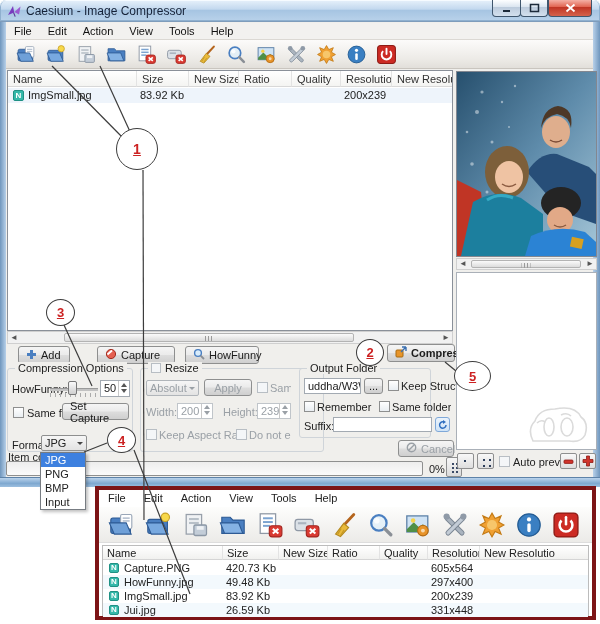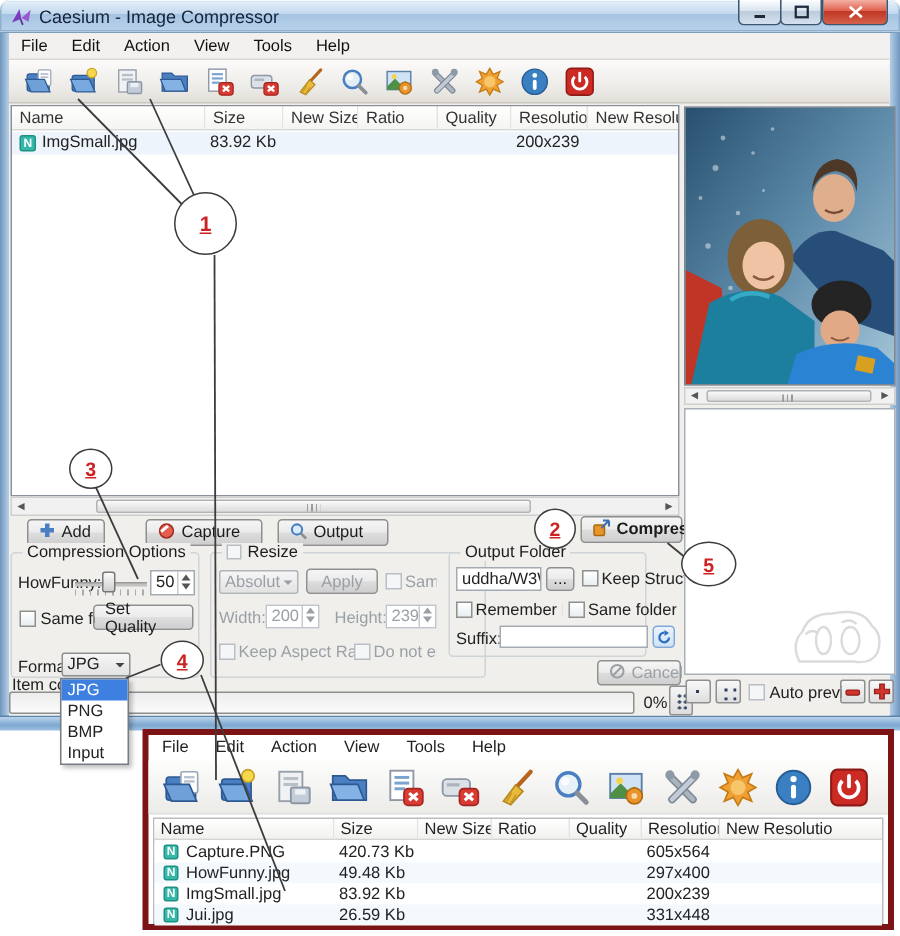--- a/index.html
+++ b/index.html
@@ -331,21 +331,21 @@
           <circle cx="6" cy="6" r="4.6" fill="#e45f50" stroke="#a32b1e" stroke-width="1"></circle>
           <path d="M3,4 h6" stroke="#fff" stroke-width="2" transform="rotate(-40 6 6)"></path>
         </svg></span>
     <span>Capture</span>
   </div>
   <div class="btn" style="left:185px;top:346px;width:74px;">
     <span><svg width="12" height="12">
           <circle cx="5" cy="5" r="3.4" fill="#d8ecfb" stroke="#4a7fc1" stroke-width="1.4"></circle>
           <path d="M7.6,7.6 L11,11" stroke="#8a8f96" stroke-width="1.8"></path>
         </svg></span>
-    <span>Output</span>
+    <span>HowFunny</span>
   </div>
   <div class="btn bold" style="left:387px;top:344px;width:68px;">
     <span><svg width="12" height="12">
           <rect x="1" y="4" width="7" height="7" rx="1" fill="#e8952a" stroke="#a86a10"></rect>
           <path d="M6,6 L11,1 M11,1 h-4 M11,1 v4" stroke="#3a6fb0" stroke-width="1.4" fill="none"></path>
         </svg></span>
     <span>Compress!</span>
   </div>
 
   <div class="group" style="left:7px;top:368px;width:126px;height:84px;">
@@ -361,21 +361,21 @@
             <span class="tri-up"></span>
           </i>
           <i>
             <span class="tri-dn"></span>
           </i>
         </span>
     </div>
     <span class="cb abs" style="left:5px;top:38px;"></span>
     <span class="lbl" style="left:19px;top:38px;">Same for all</span>
     <div class="btn" style="left:54px;top:34px;width:67px;height:17px;position:absolute;">
-      <span>Set Quality</span>
+      <span>Set Capture</span>
     </div>
     <span class="lbl" style="left:4px;top:70px;">Format:</span>
     <div class="combo" style="left:33px;top:66px;width:46px;height:16px;">
       <span>JPG</span>
         <span class="tri"></span>
     </div>
   </div>
 
   <div class="droplist">
     <div class="sel">JPG</div>

